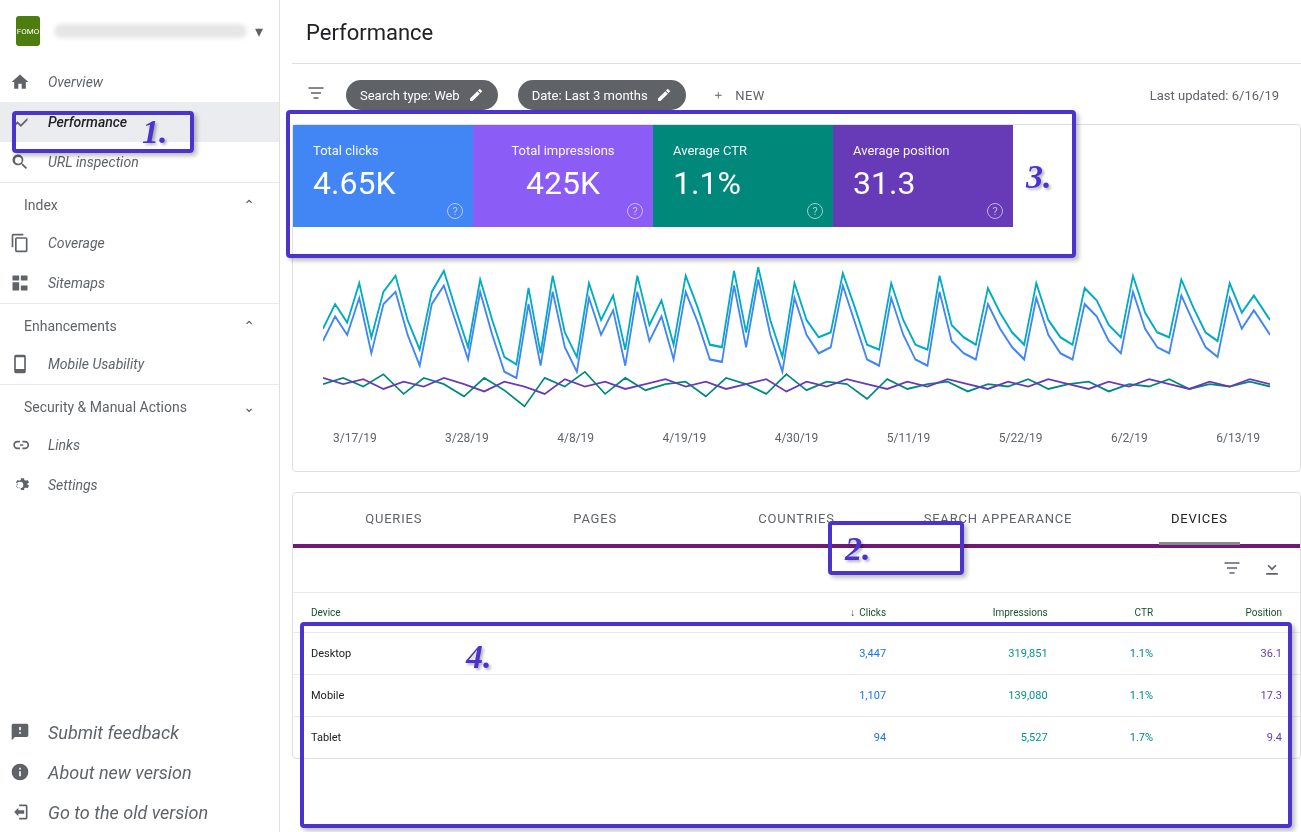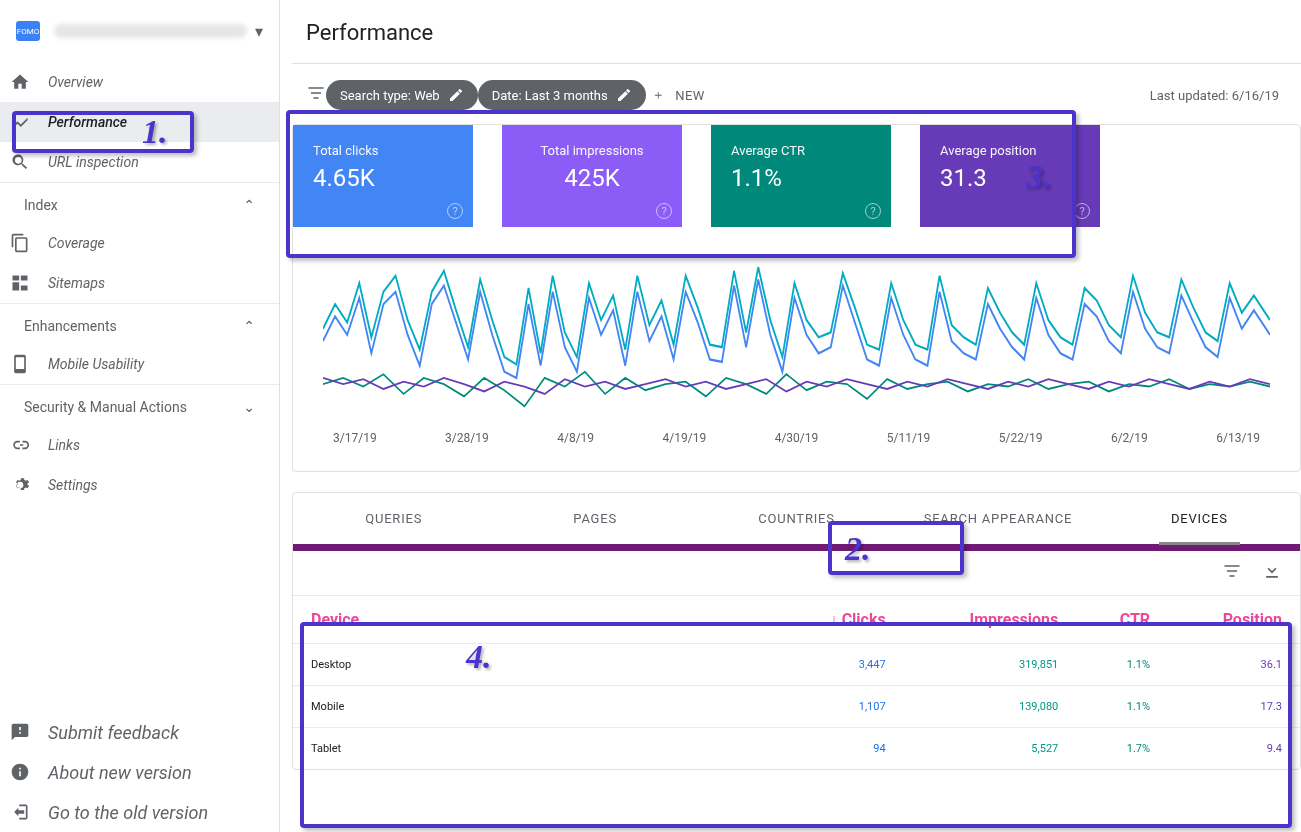--- a/index.html
+++ b/index.html
@@ -2,66 +2,66 @@
 <html><head>
 <meta charset="utf-8">
 <style>
 * { margin: 0; padding: 0; box-sizing: border-box; font-family: Roboto, Arial, sans-serif; }
 body { background: #fff; color: #202124; width: 1301px; height: 832px; overflow: hidden; position: relative; }
 .app { display: flex; height: 100%; }
 
 
 .sidebar { width: 280px; background: #fff; border-right: 1px solid #e0e0e0; display: flex; flex-direction: column; }
 .property { height: 62px; display: flex; align-items: center; padding: 0 16px; }
-.prop-icon { width: 24px; height: 20px; background: #3b82f6; border-radius: 3px; margin-right: 14px; display: flex; align-items: center; justify-content: center; font-size: 8px; color: #fff; }
+.prop-icon { width: 24px; height: 30px; background: #4d7c0f; border-radius: 3px; margin-right: 14px; display: flex; align-items: center; justify-content: center; font-size: 8px; color: #fff; }
 .prop-url { flex: 1; height: 14px; background: #e6e6e6; border-radius: 7px; filter: blur(2px); }
 .prop-chevron { color: #5f6368; margin-left: 8px; }
 .nav-row { height: 40px; display: flex; align-items: center; padding: 0 8px; font-size: 14px; color: #5f6368; cursor: pointer; font-style: italic; }
 .nav-row.active { background: #eaecef; color: #202124; font-weight: 500; }
 .nav-icon { width: 24px; height: 24px; display: flex; align-items: center; justify-content: center; margin-right: 16px; color: #5f6368; }
 .nav-section { padding: 14px 24px 10px; font-size: 14px; color: #5f6368; display: flex; align-items: center; justify-content: space-between; border-top: 1px solid #e8eaed; }
 .sidebar-spacer { flex: 1; }
 .sidebar-footer .nav-row { font-size: 18px; }
 
 
 .main { flex: 1; background: #fff; overflow-y: auto; padding-left: 12px; }
 .page-title { font-size: 22px; font-weight: 400; color: #202124; padding: 20px 14px 18px; border-bottom: 1px solid #e0e0e0; margin-bottom: 16px; }
-.filter-bar { display: flex; align-items: center; padding: 0 14px 14px; gap: 0; }
+.filter-bar { display: flex; align-items: center; padding: 0 14px 14px; gap: 20px; }
 .filter-ico { color: #5f6368; }
 .chip { background: #5f6368; color: #fff; border-radius: 16px; padding: 7px 14px; font-size: 13px; display: flex; align-items: center; gap: 8px; }
 .chip svg { width: 16px; height: 16px; }
 .new-btn { display: flex; align-items: center; gap: 10px; color: #5f6368; font-size: 13px; letter-spacing: 0.5px; margin-left: 6px;}
 .updated { margin-left: auto; font-size: 13px; color: #5f6368; padding-right: 8px;}
 
 .card { background: #fff; border: 1px solid #e0e0e0; border-radius: 4px; margin: 0 0 20px; }
-.metrics { display: flex; gap: 29px; }
+.metrics { display: flex; }
 .metric { flex: 1; min-width: 180px; color: #fff; padding: 18px 20px 14px; position: relative; height: 102px;}
 .metric .label { font-size: 13px; opacity: 0.95; margin-bottom: 6px; }
-.metric .value { font-size: 24px; }
+.metric .value { font-size: 32px; }
 .metric .help { position: absolute; bottom: 8px; right: 10px; opacity: 0.6; font-size: 14px; border: 1.2px solid currentColor; border-radius: 50%; width: 16px; height: 16px; display:flex;align-items:center;justify-content:center; font-size:11px;}
 .m-clicks { background: #4285f4; }
 .m-impr { background: #8b5cf6; text-align: center; }
 .m-ctr { background: #00897b; }
 .m-pos { background: #673ab7; }
 .metrics-right { flex: 0 0 300px; }
 
 .chart-wrap { padding: 34px 30px 12px; }
 .chart { width: 100%; height: 160px; }
 .axis { display: flex; justify-content: space-between; font-size: 12px; color: #5f6368; padding: 6px 10px 14px; gap: 16px; }
 
-.tabs { display: flex; border-bottom: 7px solid #701a75; }
+.tabs { display: flex; border-bottom: 4px solid #701a75; }
 .tab { flex: 1; text-align: center; padding: 18px 0; font-size: 13px; letter-spacing: 0.8px; color: #5f6368; cursor: pointer; position: relative;}
 .tab.active { color: #202124; }
 .tab.active::after { content: ""; position: absolute; bottom: -1px; left: 30%; right: 30%; height: 3px; background: #888; }
 
 .table-tools { display: flex; justify-content: flex-end; gap: 20px; padding: 10px 18px; color: #5f6368; }
 table { width: 100%; border-collapse: collapse; }
 th, td { padding: 14px 18px; text-align: right; font-size: 11px; border-top: 1px solid #e8eaed; }
 th:first-child, td:first-child { text-align: left; }
-th { color: #ec4899; font-weight: 700; font-size: 16px; }
+th { color: #14532d; font-weight: 400; font-size: 10px; }
 .col-device { width: 48%; }
 .v-clicks { color: #1a73e8; }
 .v-impr { color: #009688; }
 .v-ctr { color: #00897b; }
 .v-pos { color: #673ab7; }
 .sort-arrow { margin-right: 4px; }
 
 
 .annot-box { position: absolute; border: 4px solid #4b34cc; border-radius: 4px; pointer-events: none; box-shadow: 3px 3px 4px rgba(0,0,0,0.25); z-index: 50; }
 .annot-label { position: absolute; font-family: Georgia, 'Times New Roman', serif; font-size: 34px; font-weight: 700; font-style: italic; color: #4b34cc; text-shadow: 2px 2px 3px rgba(0,0,0,0.3); z-index: 51; pointer-events: none; }

